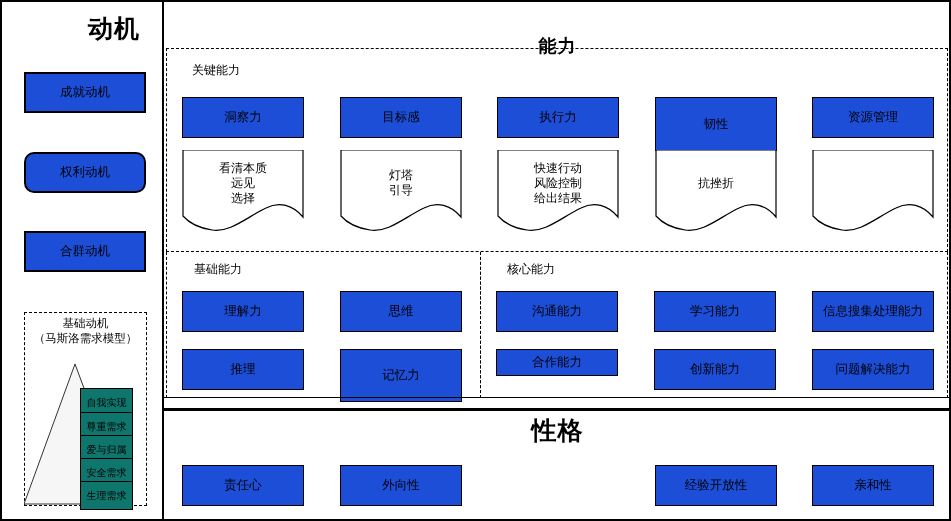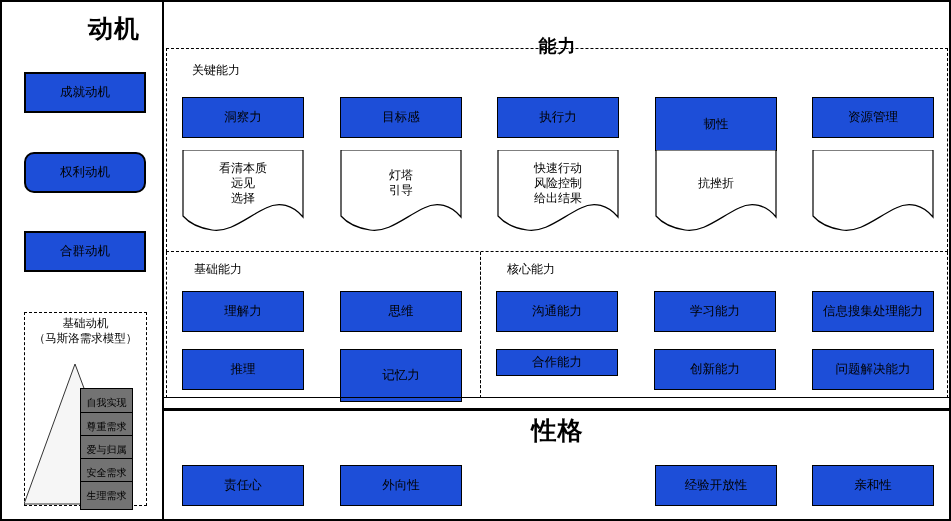--- a/index.html
+++ b/index.html
@@ -33,21 +33,21 @@
   .zone-label { font-size:12px;text-align:right; }
   .doc { width:122px; height:85px; }
   .doc svg { position:absolute; left:0; top:0; }
   .doc-text {
     position:absolute; left:0; top:0; width:122px; height:66px;
     display:flex; flex-direction:column; align-items:center; justify-content:center;
     font-size:12px; line-height:15px; text-align:center;
   }
   .pyr-box {
     left:78px; width:53px; height:29px;
-    border:1px solid #000; background:#737373;
+    border:1px solid #000; background:#0f766e;
     display:flex; align-items:center; justify-content:center;
     font-size:10px;
   }
   .base-title { font-size:11.5px; line-height:15px; text-align:center; }
   .hline { background:#000; }
 </style>
 </head>
 <body>
 
 <div class="canvas">

